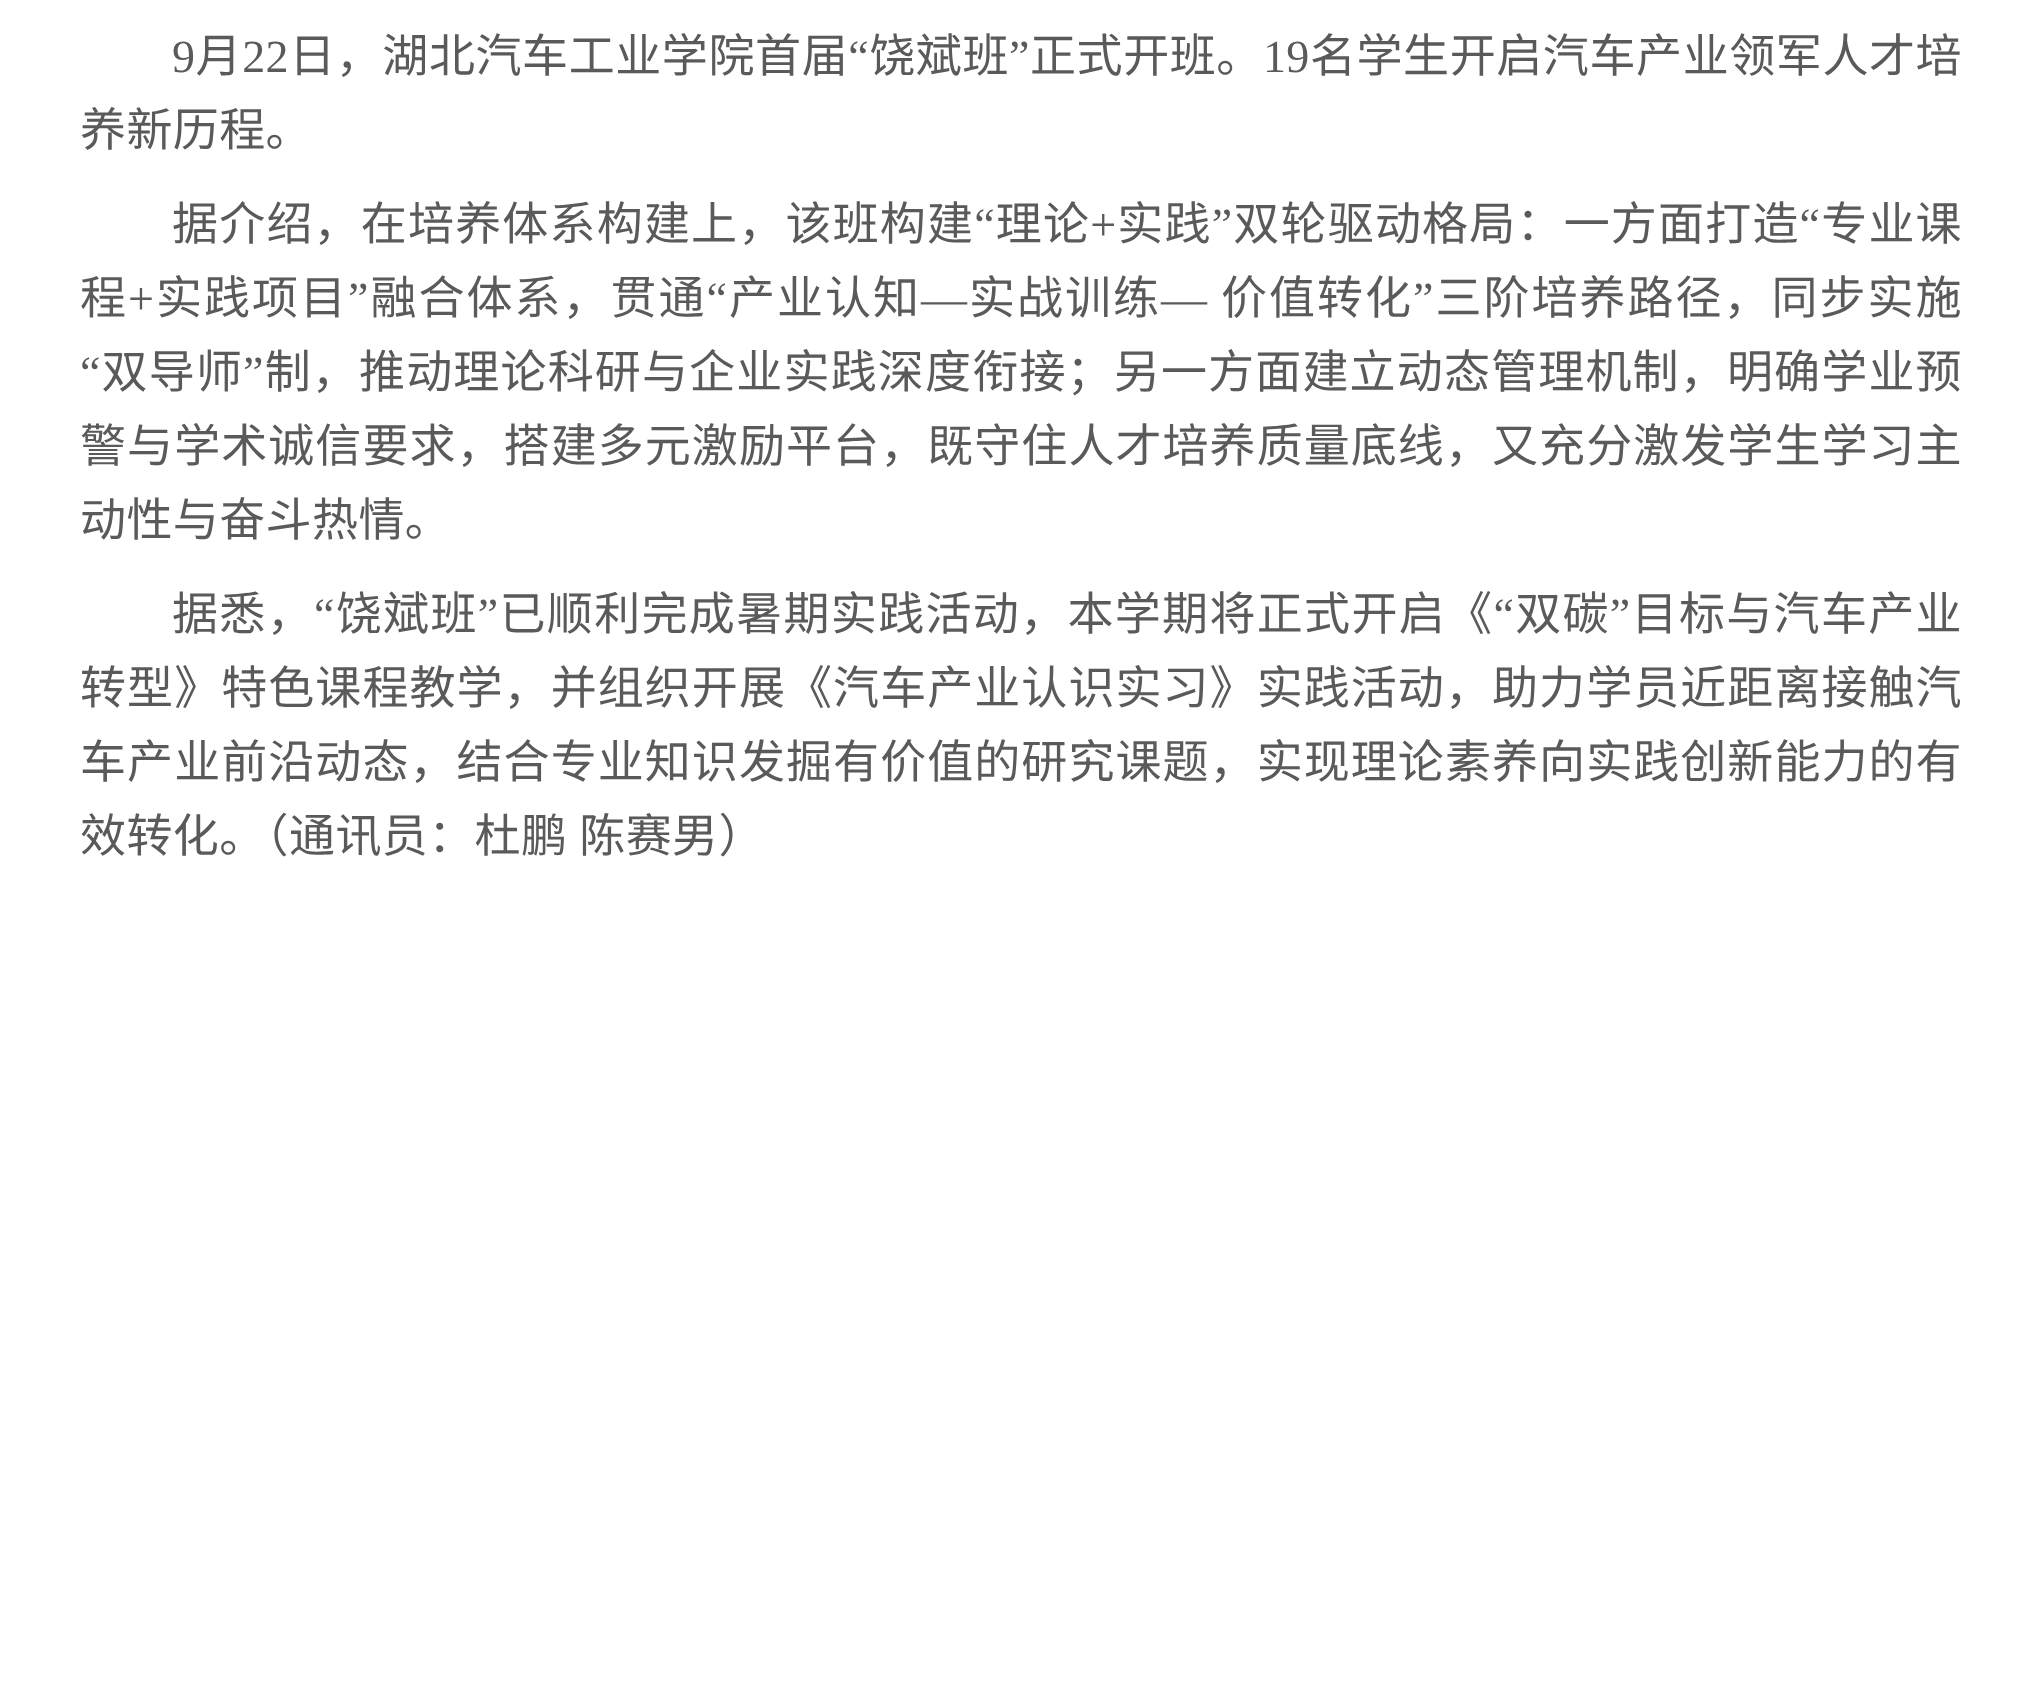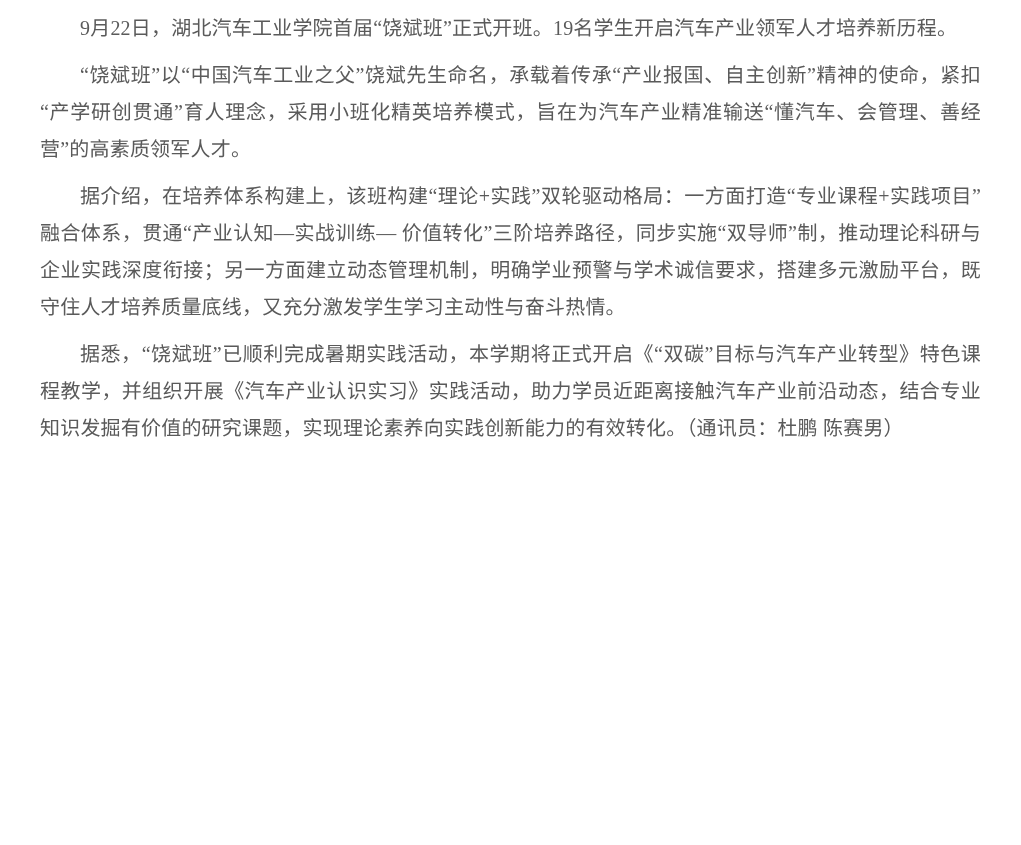--- a/index.html
+++ b/index.html
@@ -14,37 +14,36 @@
   }
   .page {
     box-sizing: border-box;
     width: 1021px;
     height: 845px;
     padding: 10px 40px 0 40px;
     background: #ffffff;
   }
   .article {
     color: #5a5a5a;
-    font-size: 20px;
+    font-size: 23px;
     line-height: 37px;
     text-align: justify;
     text-justify: inter-ideograph;
   }
   .article p {
     margin: 0 0 10px 0;
     text-indent: 2em;
     letter-spacing: 0.2px;
   }
   .article p:last-child {
     margin-bottom: 0;
   }
 </style>
 </head>
 <body>
 
 <div class="page">
   <div class="article">
     <p>9月22日，湖北汽车工业学院首届“饶斌班”正式开班。19名学生开启汽车产业领军人才培养新历程。</p>
-    <p>“饶斌班”以“中国汽车工业之父”饶斌先生命名，承载着传承“产业报国、自主创新”精神的使命，紧扣“产学研创贯通”育人理念，采用小班化精英培养模式，旨在为汽车产业精准输送“懂汽车、会管理、善经营”的高素质领军人才。</p>
     <p>据介绍，在培养体系构建上，该班构建“理论+实践”双轮驱动格局：一方面打造“专业课程+实践项目”融合体系，贯通“产业认知—实战训练— 价值转化”三阶培养路径，同步实施“双导师”制，推动理论科研与企业实践深度衔接；另一方面建立动态管理机制，明确学业预警与学术诚信要求，搭建多元激励平台，既守住人才培养质量底线，又充分激发学生学习主动性与奋斗热情。</p>
     <p>据悉，“饶斌班”已顺利完成暑期实践活动，本学期将正式开启《“双碳”目标与汽车产业转型》特色课程教学，并组织开展《汽车产业认识实习》实践活动，助力学员近距离接触汽车产业前沿动态，结合专业知识发掘有价值的研究课题，实现理论素养向实践创新能力的有效转化。（通讯员：杜鹏 陈赛男）</p>
   </div>
 </div>
 
 </body></html>

